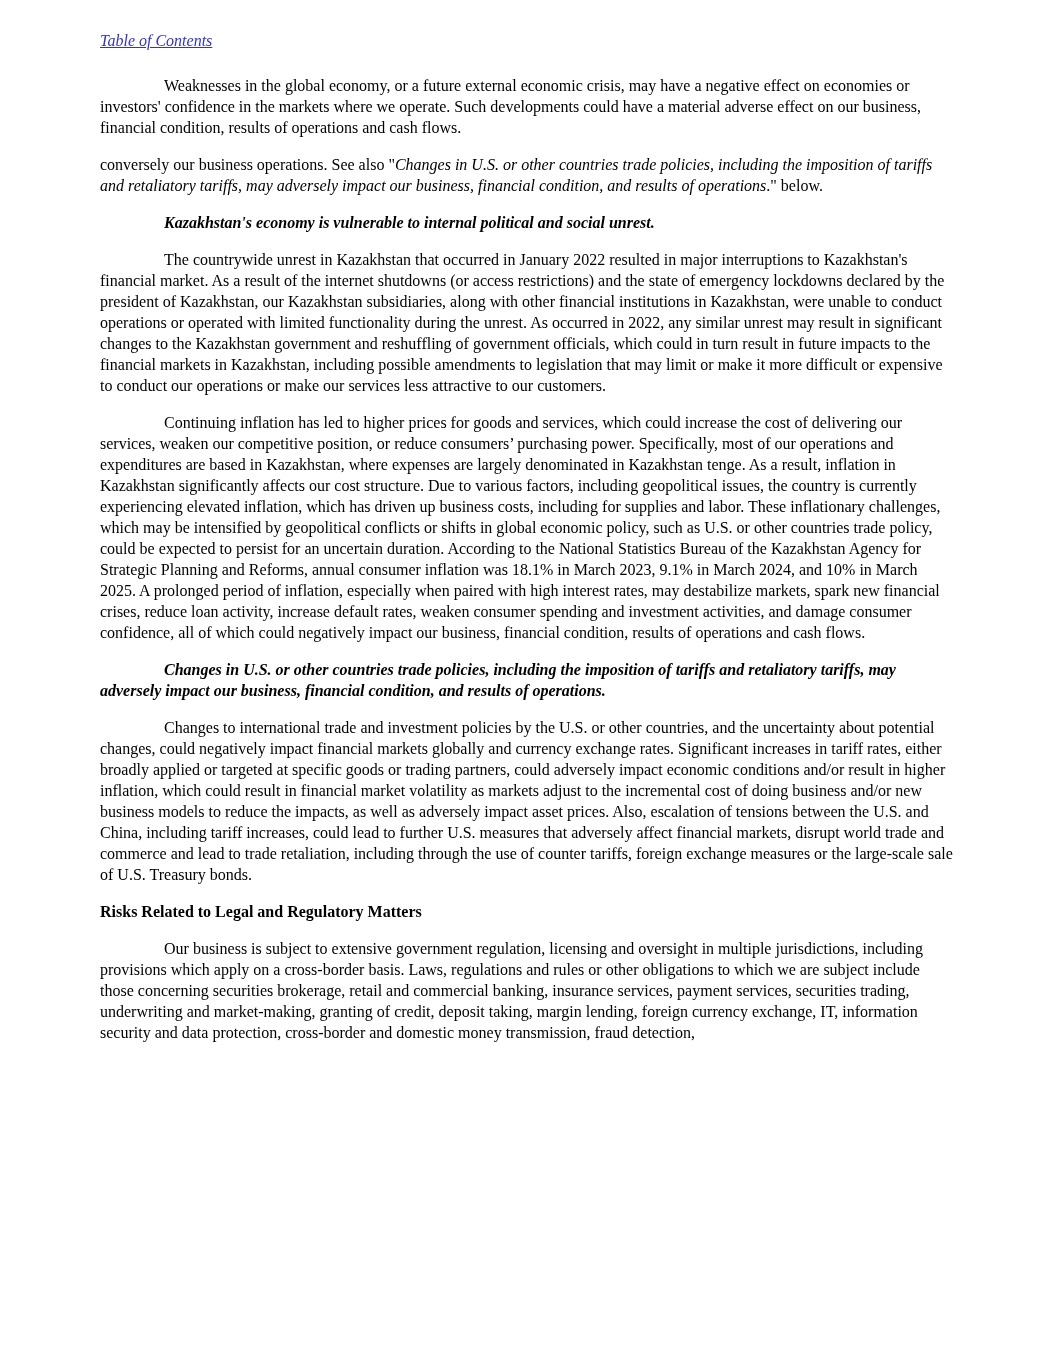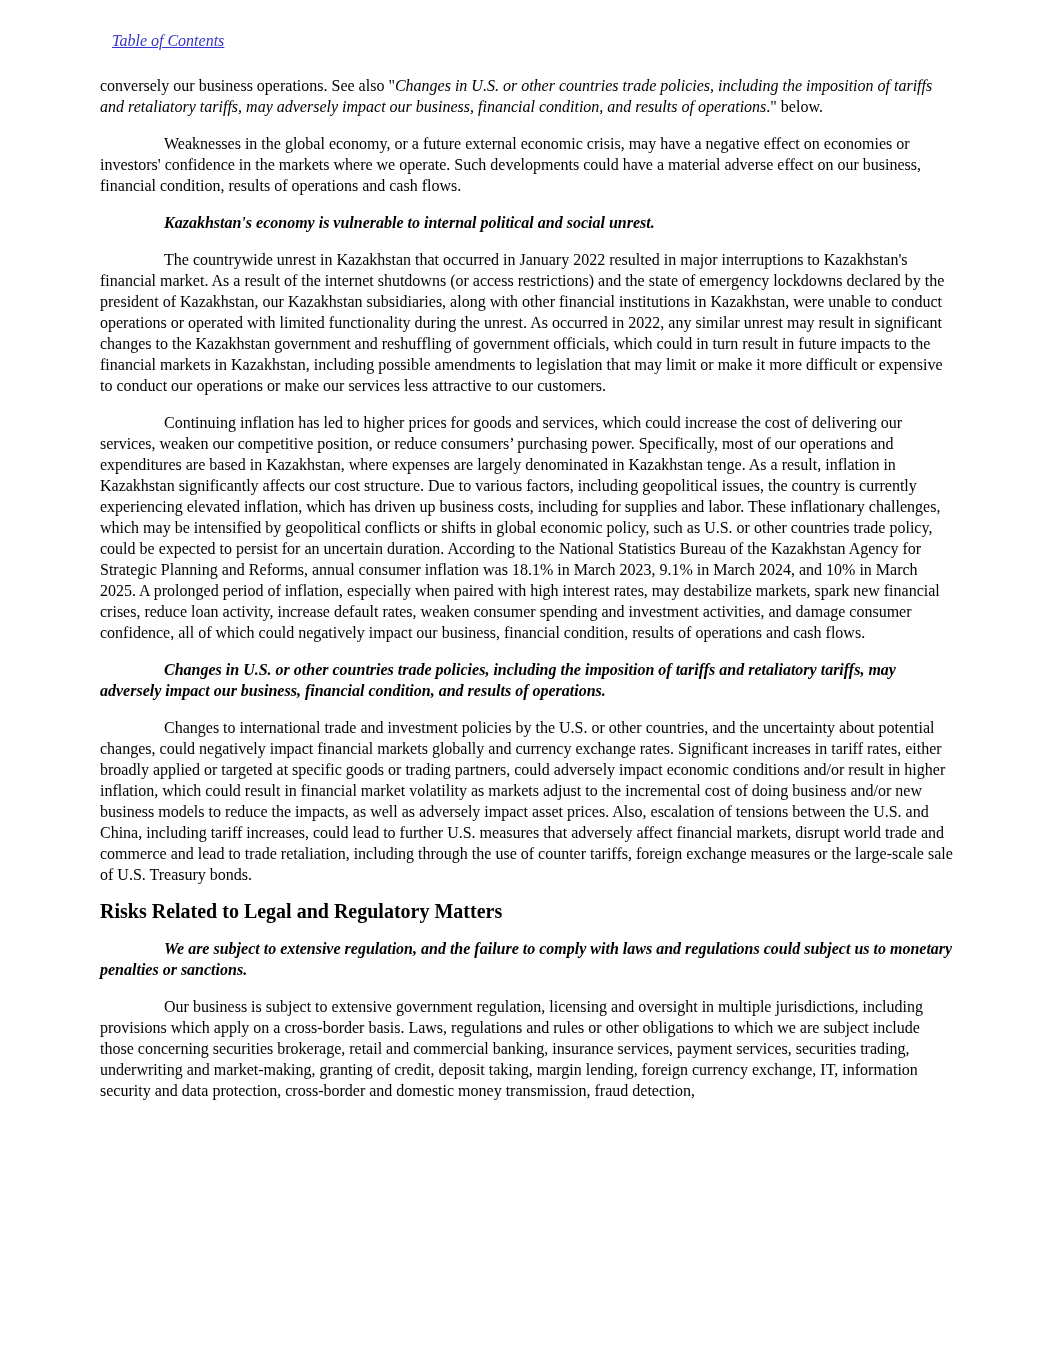--- a/index.html
+++ b/index.html
@@ -20,79 +20,78 @@
     position: absolute;
     top: 30px;
     left: 100px;
     width: 856px;
   }
   .toc-link {
     display: inline-block;
     font-style: italic;
     color: #3333cc;
     text-decoration: underline;
-    margin: 0 0 24px 12px;
+    margin: 0 0 24px 0;
     cursor: pointer;
   }
   p.para {
     margin: 0 0 16px 0;
     text-align: left;
   }
   p.indent {
     text-indent: 64px;
   }
   .heading-bi {
     font-weight: bold;
     font-style: italic;
     text-indent: 64px;
     margin: 4px 0 16px 0;
     font-size: 16px;
     line-height: 21px;
   }
   .section-heading {
     font-weight: bold;
     margin: 0 0 16px 0;
-    font-size: 20px;
+    font-size: 16px;
     line-height: 21px;
     text-indent: 0;
   }
   .italic { font-style: italic; }
   .page-number {
     position: absolute;
     top: 1364px;
     left: 0;
     width: 857px;
     text-align: center;
     font-size: 16px;
   }
 </style>
 </head>
 <body>
 
 <div class="content">
 
   <a href="#" class="toc-link">Table of Contents</a>
 
+  <p class="para indent">Weaknesses in the global economy, or a future external economic crisis, may have a negative effect on economies or investors' confidence in the markets where we operate. Such developments could have a material adverse effect on our business, financial condition, results of operations and cash flows.</p>
+
   <p class="para"><span>conversely our business operations. See also "</span><span class="italic">Changes in U.S. or other countries trade policies, including the imposition of tariffs and retaliatory tariffs, may adversely impact our business, financial condition, and results of operations</span><span>." below.</span></p>
-
-  <p class="para indent">Weaknesses in the global economy, or a future external economic crisis, may have a negative effect on economies or investors' confidence in the markets where we operate. Such developments could have a material adverse effect on our business, financial condition, results of operations and cash flows.</p>
 
   <p class="heading-bi">Kazakhstan's economy is vulnerable to internal political and social unrest.</p>
 
   <p class="para indent">The countrywide unrest in Kazakhstan that occurred in January 2022 resulted in major interruptions to Kazakhstan's financial market. As a result of the internet shutdowns (or access restrictions) and the state of emergency lockdowns declared by the president of Kazakhstan, our Kazakhstan subsidiaries, along with other financial institutions in Kazakhstan, were unable to conduct operations or operated with limited functionality during the unrest. As occurred in 2022, any similar unrest may result in significant changes to the Kazakhstan government and reshuffling of government officials, which could in turn result in future impacts to the financial markets in Kazakhstan, including possible amendments to legislation that may limit or make it more difficult or expensive to conduct our operations or make our services less attractive to our customers.</p>
 
 
   <p class="para indent">Continuing inflation has led to higher prices for goods and services, which could increase the cost of delivering our services, weaken our competitive position, or reduce consumers’ purchasing power. Specifically, most of our operations and expenditures are based in Kazakhstan, where expenses are largely denominated in Kazakhstan tenge. As a result, inflation in Kazakhstan significantly affects our cost structure. Due to various factors, including geopolitical issues, the country is currently experiencing elevated inflation, which has driven up business costs, including for supplies and labor. These inflationary challenges, which may be intensified by geopolitical conflicts or shifts in global economic policy, such as U.S. or other countries trade policy, could be expected to persist for an uncertain duration. According to the National Statistics Bureau of the Kazakhstan Agency for Strategic Planning and Reforms, annual consumer inflation was 18.1% in March 2023, 9.1% in March 2024, and 10% in March 2025. A prolonged period of inflation, especially when paired with high interest rates, may destabilize markets, spark new financial crises, reduce loan activity, increase default rates, weaken consumer spending and investment activities, and damage consumer confidence, all of which could negatively impact our business, financial condition, results of operations and cash flows.</p>
 
   <p class="heading-bi">Changes in U.S. or other countries trade policies, including the imposition of tariffs and retaliatory tariffs, may adversely impact our business, financial condition, and results of operations.</p>
 
   <p class="para indent">Changes to international trade and investment policies by the U.S. or other countries, and the uncertainty about potential changes, could negatively impact financial markets globally and currency exchange rates. Significant increases in tariff rates, either broadly applied or targeted at specific goods or trading partners, could adversely impact economic conditions and/or result in higher inflation, which could result in financial market volatility as markets adjust to the incremental cost of doing business and/or new business models to reduce the impacts, as well as adversely impact asset prices. Also, escalation of tensions between the U.S. and China, including tariff increases, could lead to further U.S. measures that adversely affect financial markets, disrupt world trade and commerce and lead to trade retaliation, including through the use of counter tariffs, foreign exchange measures or the large-scale sale of U.S. Treasury bonds.</p>
 
 
   <p class="section-heading">Risks Related to Legal and Regulatory Matters</p>
 
-  <p class="heading-bi">We are subject to extensive regulation, and the failure to comply with laws and regulations could subject us to monetary penalties or sanctions.</p>
 
   <p class="para indent">Our business is subject to extensive government regulation, licensing and oversight in multiple jurisdictions, including provisions which apply on a cross-border basis. Laws, regulations and rules or other obligations to which we are subject include those concerning securities brokerage, retail and commercial banking, insurance services, payment services, securities trading, underwriting and market-making, granting of credit, deposit taking, margin lending, foreign currency exchange, IT, information security and data protection, cross-border and domestic money transmission, fraud detection,</p>
 
 </div>
 
 <div class="page-number">44</div>
 
 </body></html>

